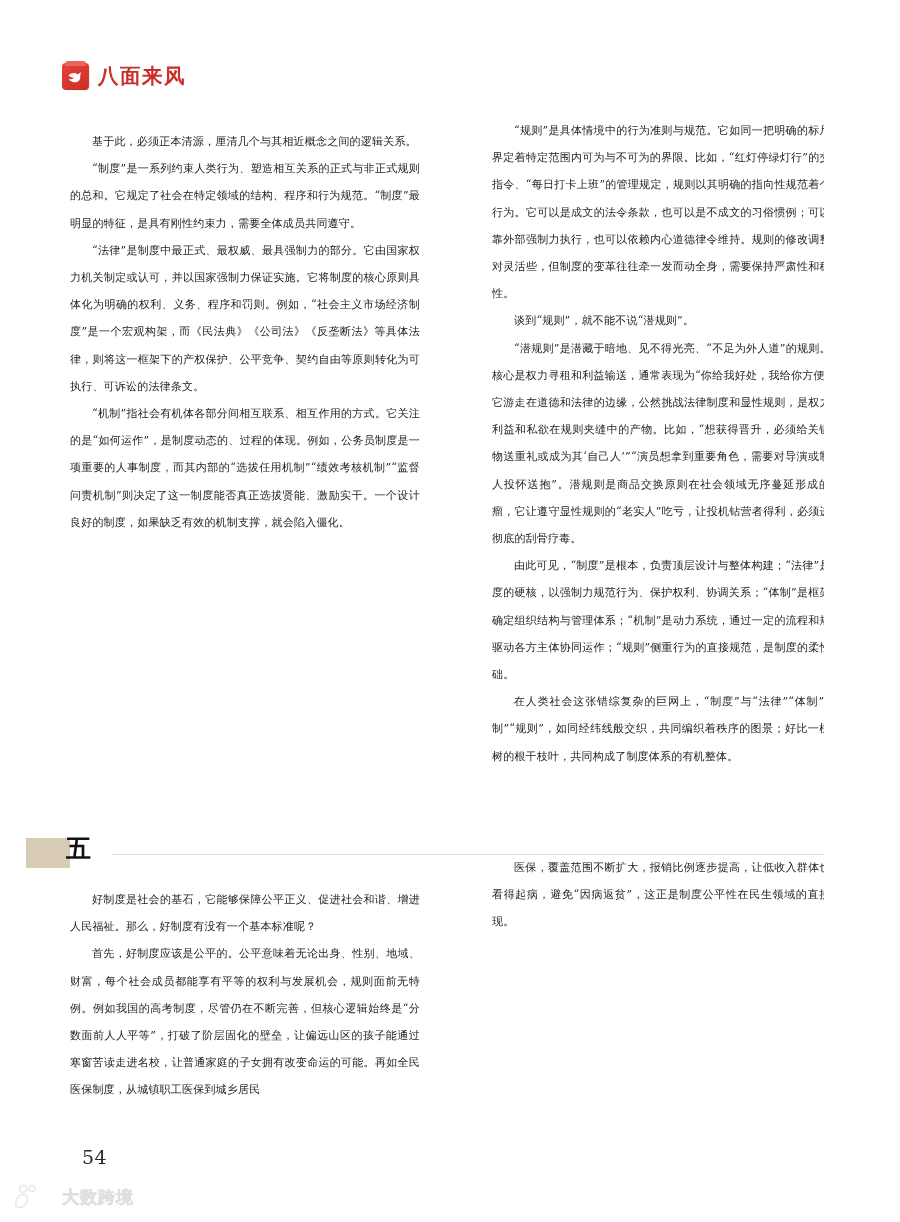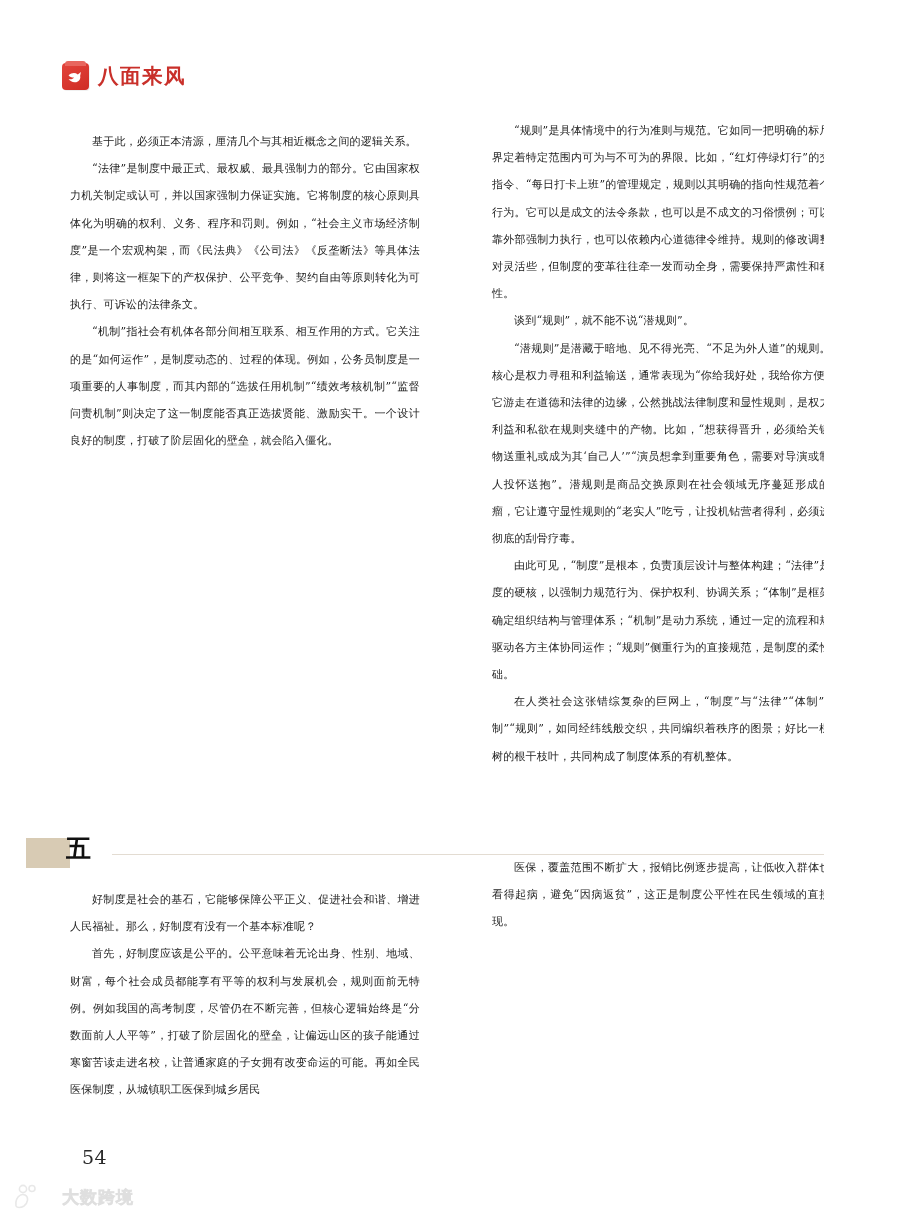--- a/index.html
+++ b/index.html
@@ -166,22 +166,23 @@
     <span class="runhead-icon">
       <svg viewBox="0 0 24 22" xmlns="http://www.w3.org/2000/svg" aria-hidden="true">
         <path d="M3 8 C7 5, 11 4, 15 7 L19 4 L18 9 C19 12, 17 16, 13 17 C9 18, 5 16, 3 13 C6 14, 9 13, 10 11 C7 11, 4 10, 3 8 Z" fill="#ffffff"></path>
       </svg>
     </span>
     <span class="runhead-title">八面来风</span>
   </div>
 
   <div class="col" id="col-left-top">
     <p>基于此，必须正本清源，厘清几个与其相近概念之间的逻辑关系。</p>
+    <p>“制度”是一系列约束人类行为、塑造相互关系的正式与非正式规则的总和。它规定了社会在特定领域的结构、程序和行为规范。“制度”最明显的特征，是具有刚性约束力，需要全体成员共同遵守。</p>
     <p>“法律”是制度中最正式、最权威、最具强制力的部分。它由国家权力机关制定或认可，并以国家强制力保证实施。它将制度的核心原则具体化为明确的权利、义务、程序和罚则。例如，“社会主义市场经济制度”是一个宏观构架，而《民法典》《公司法》《反垄断法》等具体法律，则将这一框架下的产权保护、公平竞争、契约自由等原则转化为可执行、可诉讼的法律条文。</p>
-    <p>“机制”指社会有机体各部分间相互联系、相互作用的方式。它关注的是“如何运作”，是制度动态的、过程的体现。例如，公务员制度是一项重要的人事制度，而其内部的“选拔任用机制”“绩效考核机制”“监督问责机制”则决定了这一制度能否真正选拔贤能、激励实干。一个设计良好的制度，打破了阶层固化的壁垒，就会陷入僵化。</p>
+    <p>“机制”指社会有机体各部分间相互联系、相互作用的方式。它关注的是“如何运作”，是制度动态的、过程的体现。例如，公务员制度是一项重要的人事制度，而其内部的“选拔任用机制”“绩效考核机制”“监督问责机制”则决定了这一制度能否真正选拔贤能、激励实干。一个设计良好的制度，如果缺乏有效的机制支撑，就会陷入僵化。</p>
   </div>
 
   <div class="col" id="col-right-top">
     <p>“规则”是具体情境中的行为准则与规范。它如同一把明确的标尺，界定着特定范围内可为与不可为的界限。比如，“红灯停绿灯行”的交通指令、“每日打卡上班”的管理规定，规则以其明确的指向性规范着个体行为。它可以是成文的法令条款，也可以是不成文的习俗惯例；可以依靠外部强制力执行，也可以依赖内心道德律令维持。规则的修改调整相对灵活些，但制度的变革往往牵一发而动全身，需要保持严肃性和稳定性。</p>
     <p>谈到“规则”，就不能不说“潜规则”。</p>
     <p>“潜规则”是潜藏于暗地、见不得光亮、“不足为外人道”的规则。其核心是权力寻租和利益输送，通常表现为“你给我好处，我给你方便”。它游走在道德和法律的边缘，公然挑战法律制度和显性规则，是权力、利益和私欲在规则夹缝中的产物。比如，“想获得晋升，必须给关键人物送重礼或成为其‘自己人’”“演员想拿到重要角色，需要对导演或制片人投怀送抱”。潜规则是商品交换原则在社会领域无序蔓延形成的毒瘤，它让遵守显性规则的“老实人”吃亏，让投机钻营者得利，必须进行彻底的刮骨疗毒。</p>
     <p>由此可见，“制度”是根本，负责顶层设计与整体构建；“法律”是制度的硬核，以强制力规范行为、保护权利、协调关系；“体制”是框架，确定组织结构与管理体系；“机制”是动力系统，通过一定的流程和规则驱动各方主体协同运作；“规则”侧重行为的直接规范，是制度的柔性基础。</p>
     <p>在人类社会这张错综复杂的巨网上，“制度”与“法律”“体制”“机制”“规则”，如同经纬线般交织，共同编织着秩序的图景；好比一棵大树的根干枝叶，共同构成了制度体系的有机整体。</p>
   </div>
 

